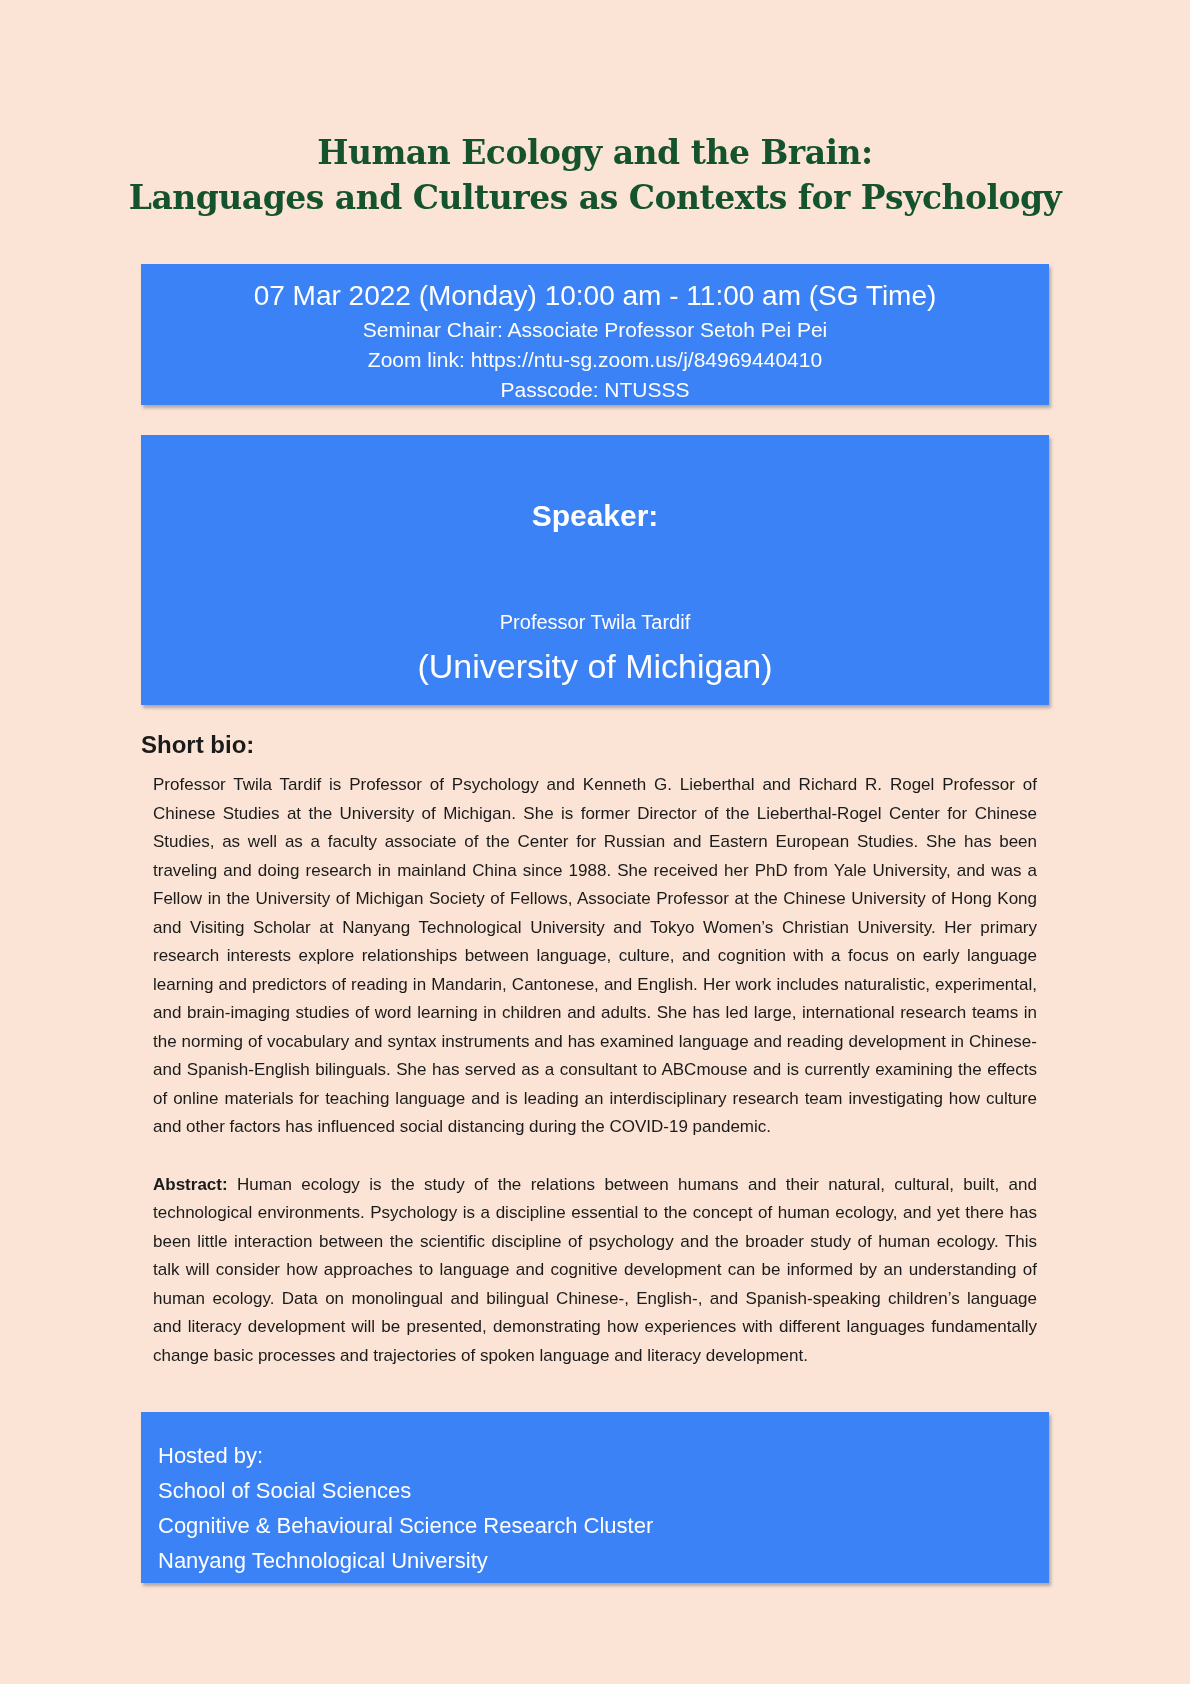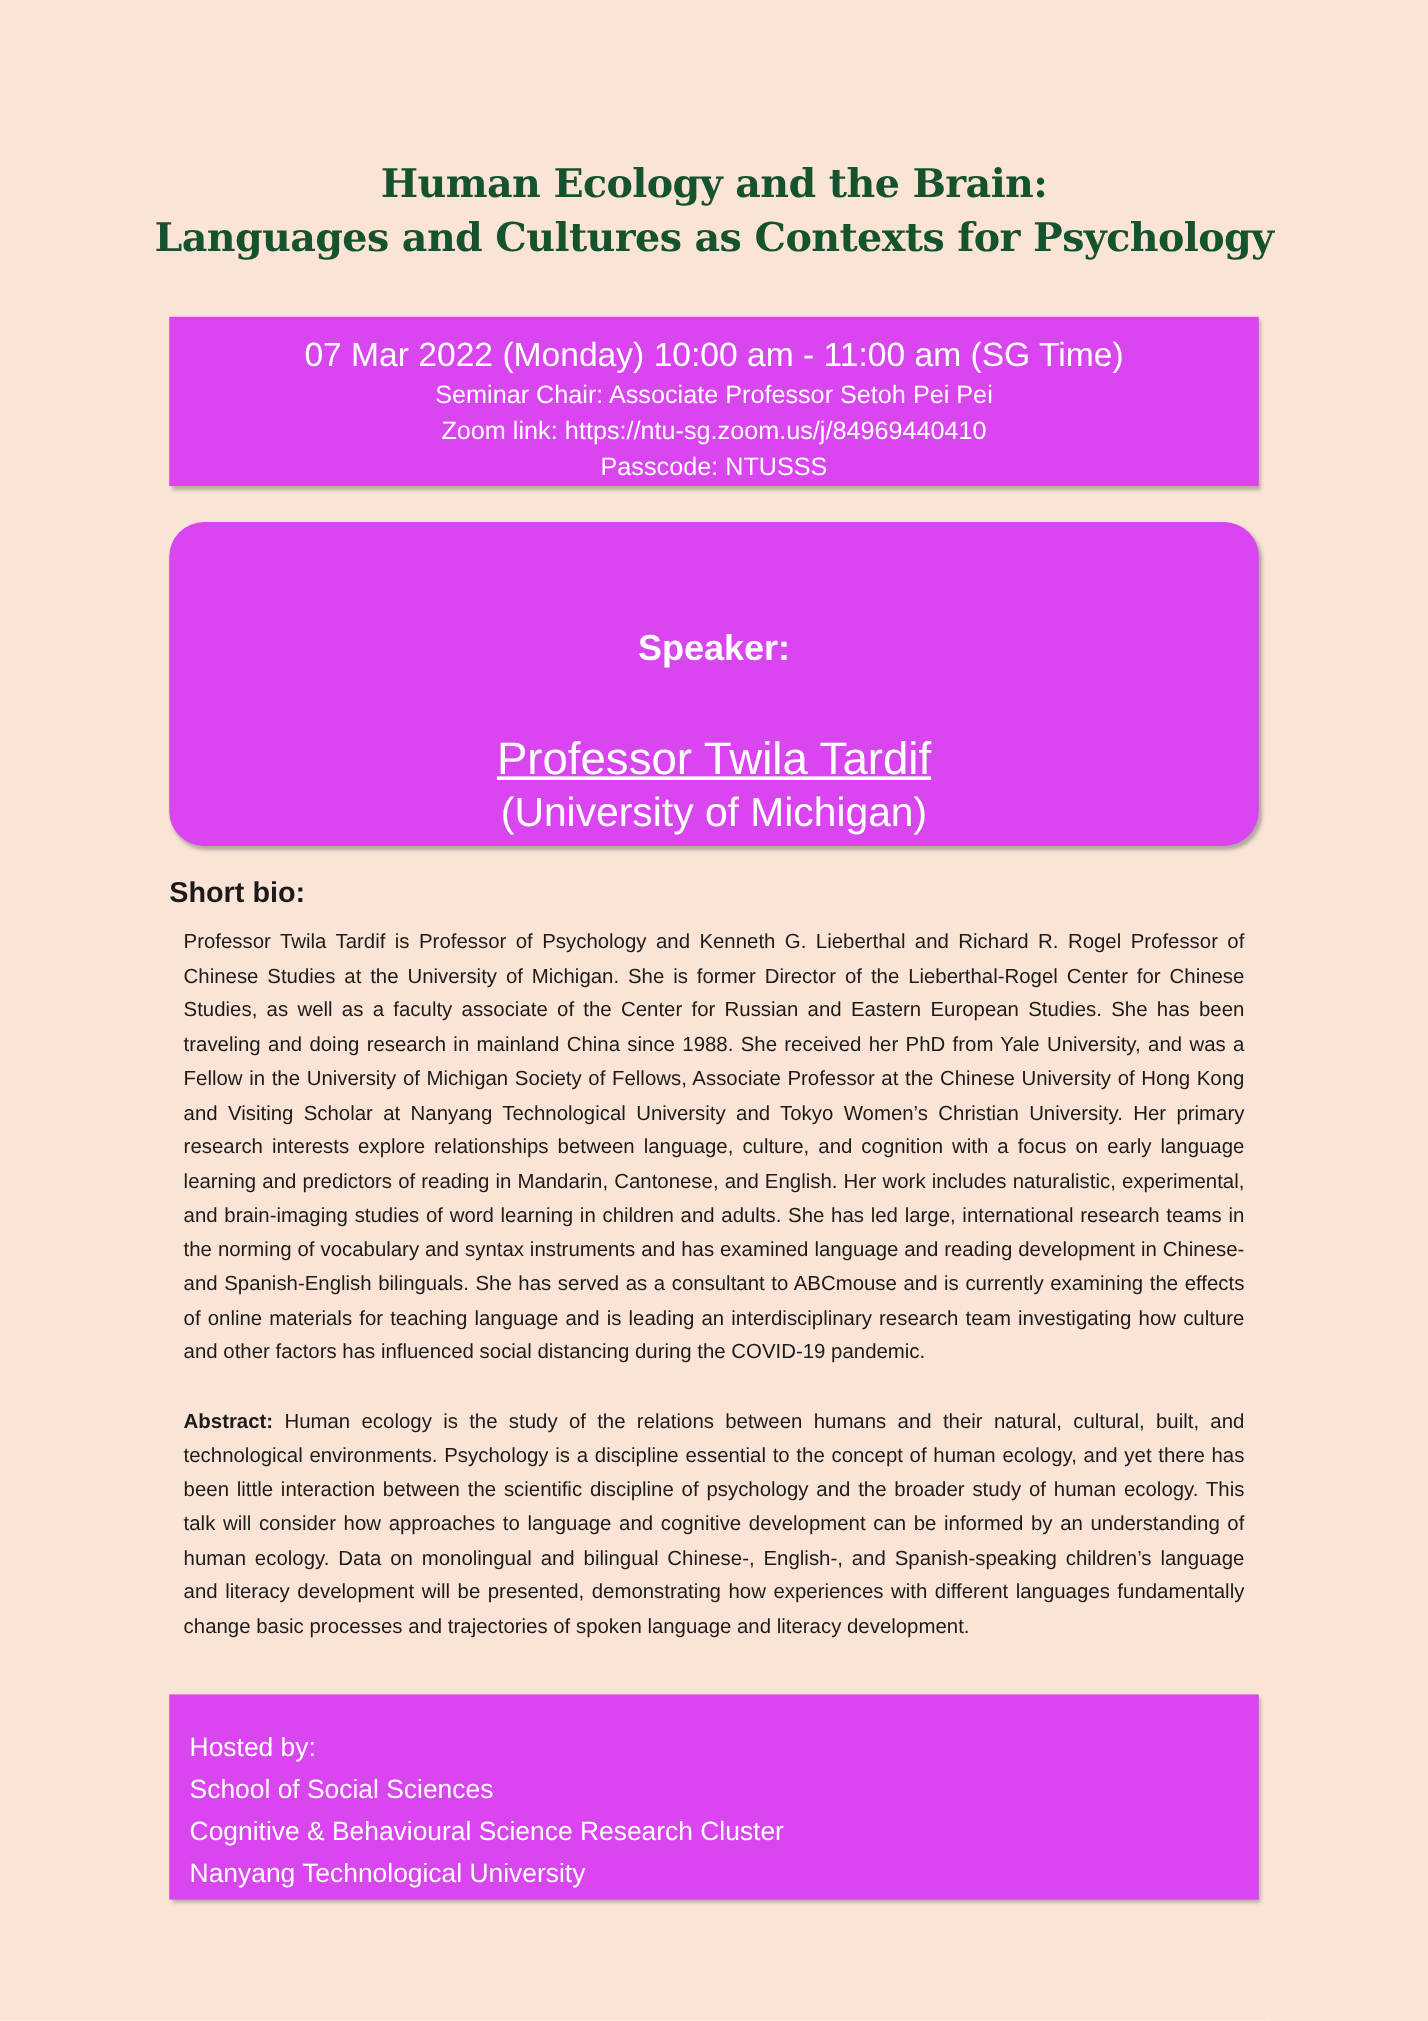--- a/index.html
+++ b/index.html
@@ -16,44 +16,43 @@
     margin:130px auto 0;
     text-align:center;
     font-family:"DejaVu Serif",serif;
     font-weight:bold;
     font-size:33px;
     line-height:45px;
     color:#14532d;
     letter-spacing:-0.5px;
   }
   .navybox{
-    background:#d946ef;
+    background:#3b82f6;
     color:#ffffff;
     box-shadow:2px 3px 3px rgba(110,110,120,0.5);
   }
   .banner{
     margin-top:44px;
     height:141px;
     text-align:center;
     padding-top:13px;
     box-sizing:border-box;
   }
   .banner .dt{font-size:28px;line-height:38px;}
   .banner .sub{font-size:21px;line-height:30px;}
   .banner .url{margin-left:6px;}
   .speakerbox{
     margin-top:30px;
     height:270px;
     text-align:center;
     box-sizing:border-box;
-    padding-top:90px;
-    border-radius:29px;
+    padding-top:65px;
   }
   .speakerbox .head{font-size:30px;font-weight:bold;line-height:32px;}
-  .speakerbox .name{font-size:38px;line-height:44px;margin-top:54px;text-decoration:underline;}
+  .speakerbox .name{font-size:20px;line-height:44px;margin-top:68px;}
   .speakerbox .affil{font-size:34px;line-height:44px;}
   .biolabel{
     margin-top:26px;
     font-size:24px;
     font-weight:bold;
     line-height:28px;
   }
   .para{
     margin:12px;
     font-size:17px;

